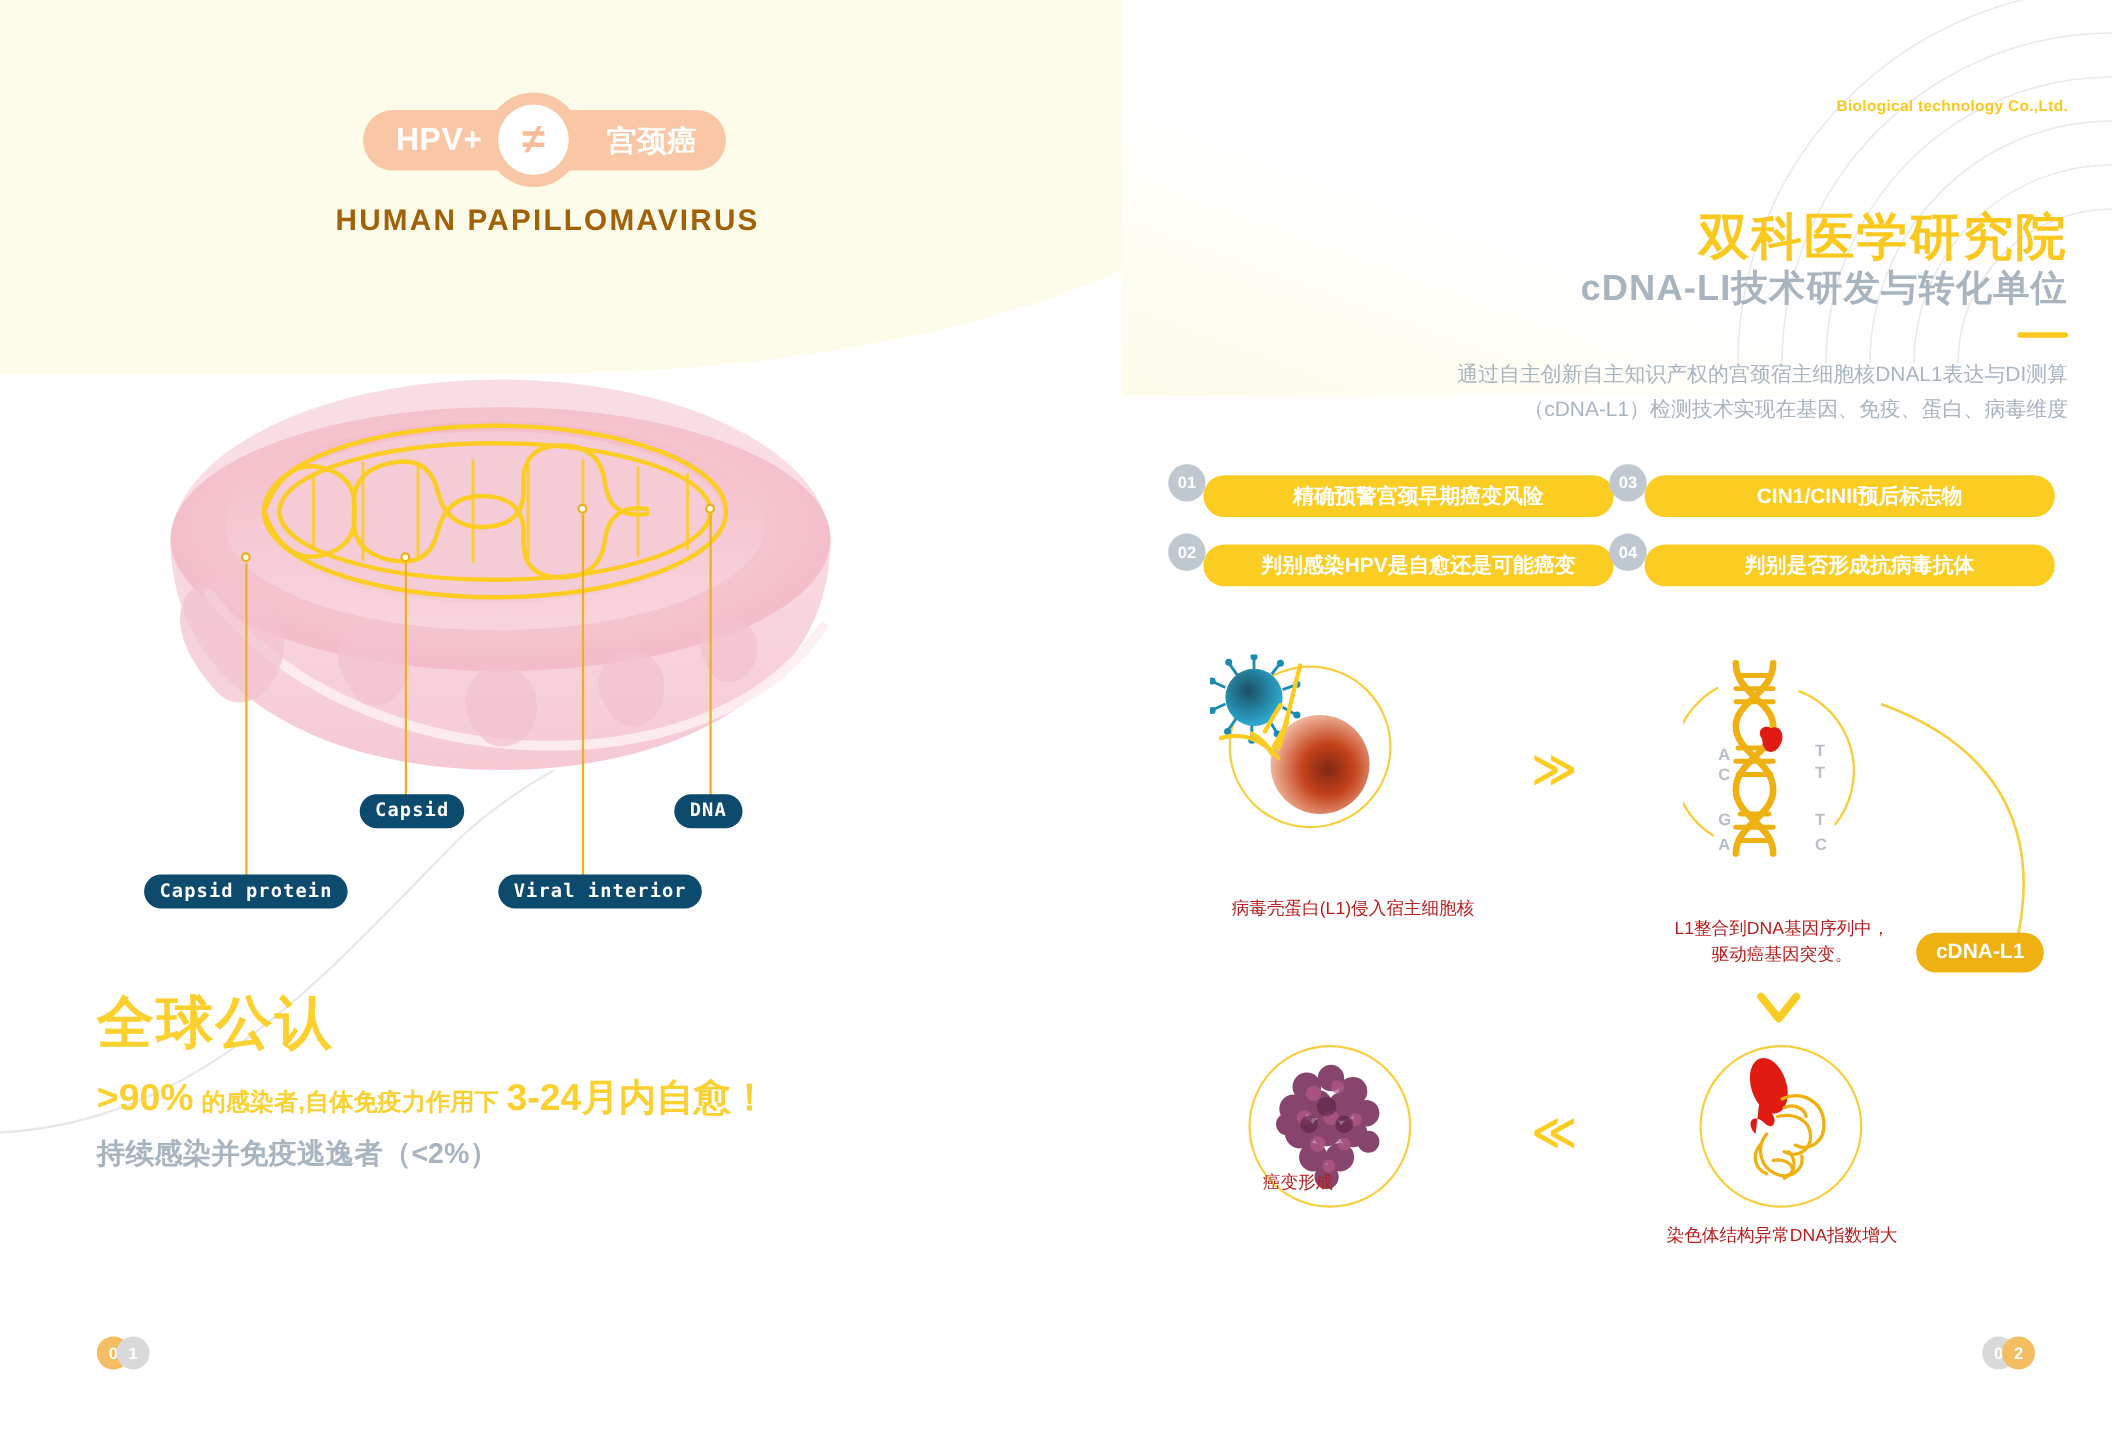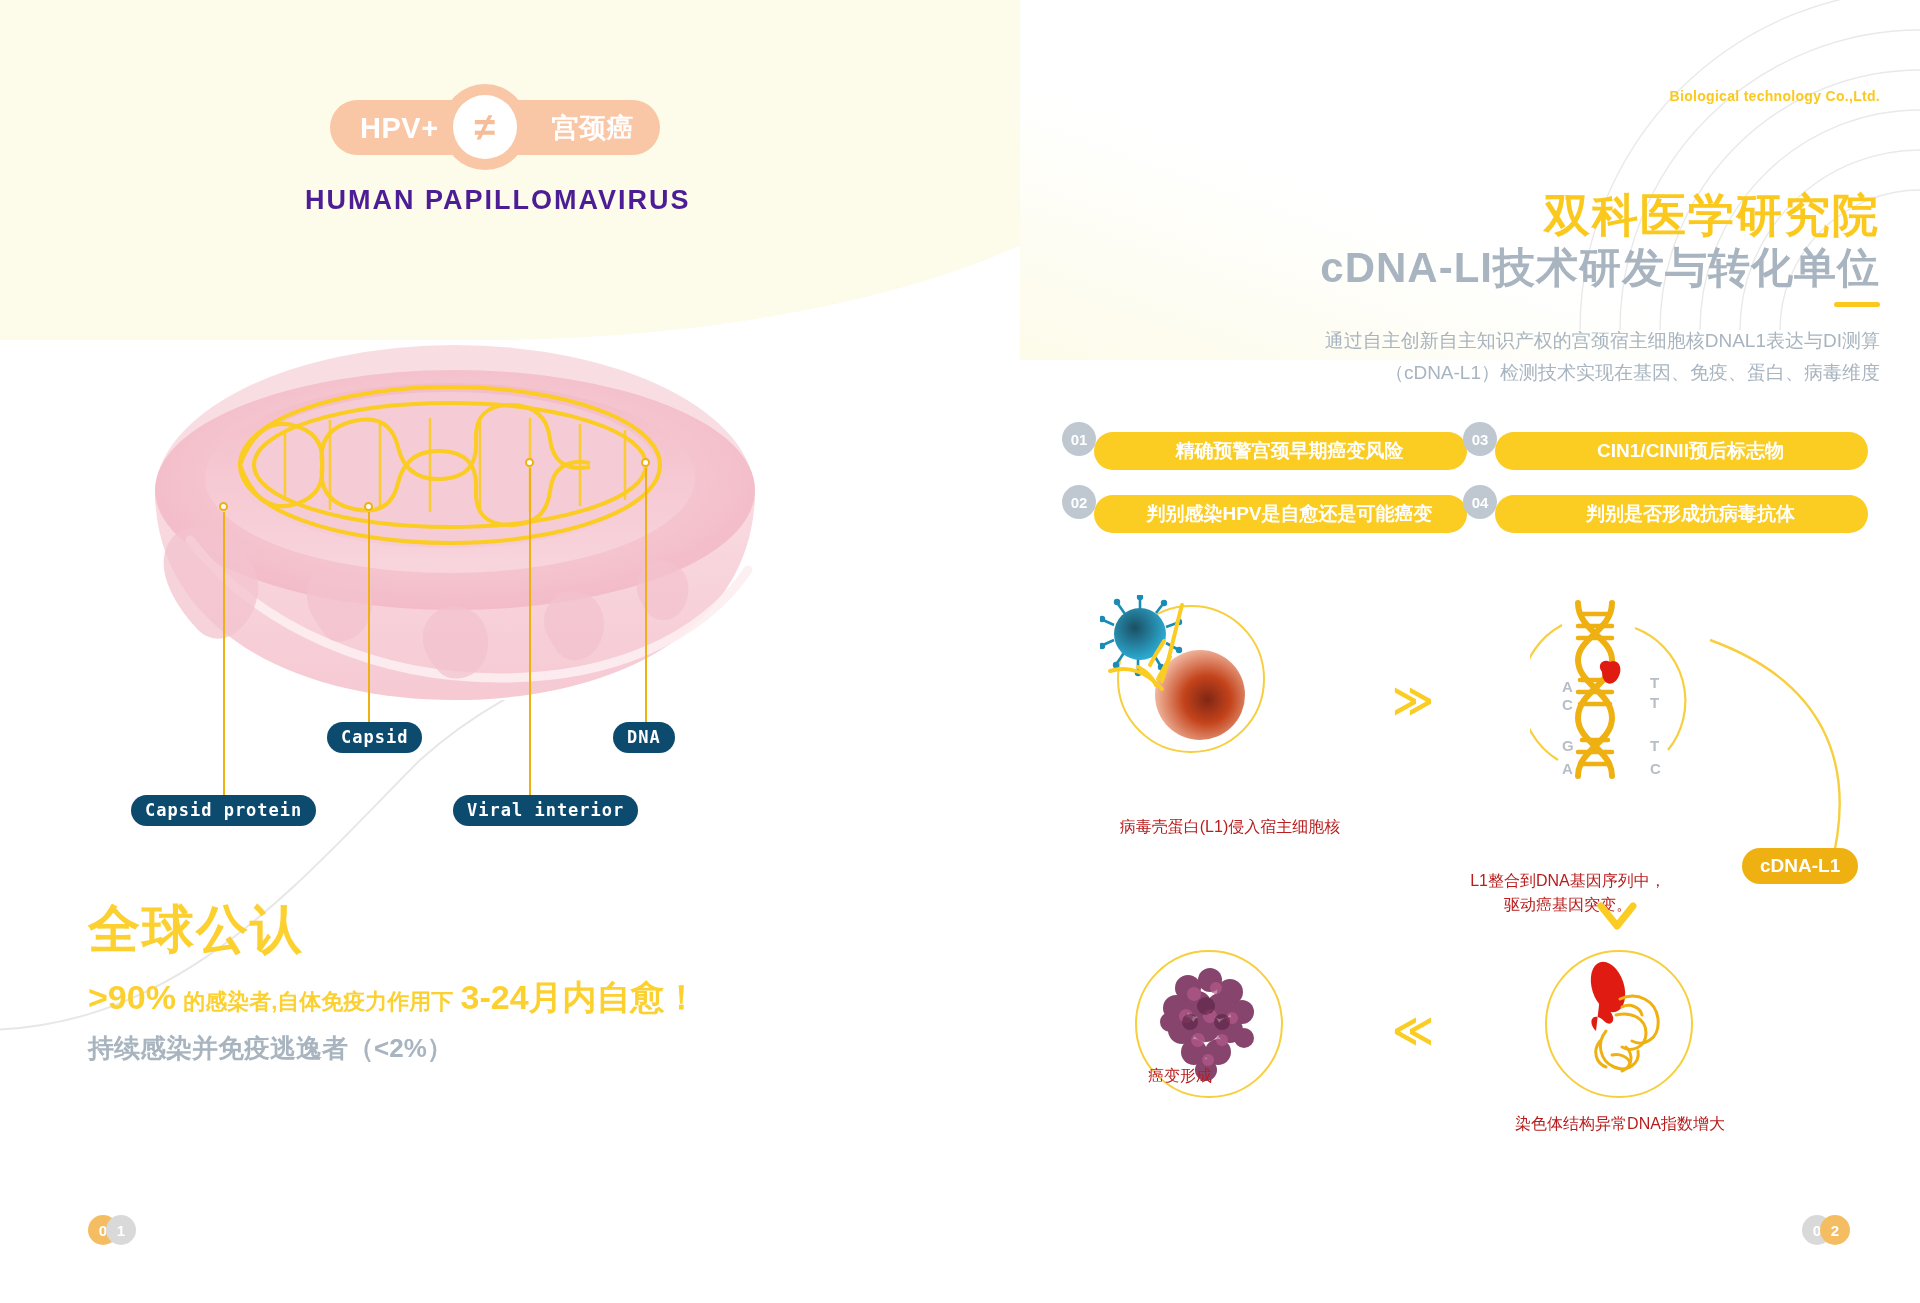--- a/index.html
+++ b/index.html
@@ -38,21 +38,21 @@
     width:86px; height:86px; border-radius:50%;
     background:#f9c6a6; display:flex; align-items:center; justify-content:center;
   }
   #neq-inner {
     width:64px; height:64px; border-radius:50%; background:#ffffff;
     display:flex; align-items:center; justify-content:center;
     color:#f7bd98; font-size:38px; font-weight:bold; line-height:1;
   }
   #hpv-sub {
     position:absolute; left:305px; top:185px;
-    font-size:27px; font-weight:bold; letter-spacing:2px; color:#4c1d95;
+    font-size:27px; font-weight:bold; letter-spacing:2px; color:#a16207;
   }
 
   
   #bowl-wrap { position:absolute; left:80px; top:300px; width:760px; height:420px; }
 
   
   .lead-line { position:absolute; width:2px; background:#eeb111; }
   .lead-dot {
     position:absolute; width:9px; height:9px; border-radius:50%;
     background:#ffffff; border:2px solid #eeb111;
@@ -84,21 +84,21 @@
   #company-tag {
     position:absolute; right:40px; top:88px;
     font-size:14px; font-weight:bold; color:#fbc91e; letter-spacing:.3px;
   }
   #inst-title {
     position:absolute; right:40px; top:185px;
     font-size:46px; font-weight:bold; color:#fbc91e; letter-spacing:2px;
   }
   #inst-sub {
     position:absolute; right:40px; top:240px;
-    font-size:42px; font-weight:bold; color:#a8b4bf; letter-spacing:1px;
+    font-size:33px; font-weight:bold; color:#a8b4bf; letter-spacing:1px;
   }
   #inst-rule {
     position:absolute; right:40px; top:302px;
     width:46px; height:5px; background:#fbc91e; border-radius:3px;
   }
   #inst-desc {
     position:absolute; right:40px; top:325px;
     font-size:19px; color:#a8b4bf; line-height:1.7; text-align:right;
   }
 
@@ -374,21 +374,21 @@
   <path d="M72 72 C 66 64 74 58 80 62 C 88 58 94 68 88 78 C 82 88 72 84 72 72Z" fill="#e01b12"></path>
 </svg>
 <div class="base-lbl" style="left:1562px; top:678px;">A</div>
 <div class="base-lbl" style="left:1562px; top:696px;">C</div>
 <div class="base-lbl" style="left:1562px; top:737px;">G</div>
 <div class="base-lbl" style="left:1562px; top:760px;">A</div>
 <div class="base-lbl" style="left:1650px; top:674px;">T</div>
 <div class="base-lbl" style="left:1650px; top:694px;">T</div>
 <div class="base-lbl" style="left:1650px; top:737px;">T</div>
 <div class="base-lbl" style="left:1650px; top:760px;">C</div>
-<div class="proc-cap" style="left:1418px; top:833px; width:300px;margin-top:36px;">L1整合到DNA基因序列中，
+<div class="proc-cap" style="left:1470px; top:833px; width:300px;">L1整合到DNA基因序列中，
 驱动癌基因突变。</div>
 
 <svg style="position:absolute; left:1690px; top:620px; width:210px; height:300px;" viewBox="0 0 210 300">
   <path d="M20 20 C 130 60 170 140 140 250" fill="none" stroke="#f7cf3e" stroke-width="2.4"></path>
 </svg>
 <div id="cdna-pill">cDNA-L1</div>
 
 <svg style="position:absolute; left:1595px; top:900px; width:44px; height:36px;" viewBox="0 0 44 36">
   <path d="M6 6 L22 26 L38 6" fill="none" stroke="#fbcc22" stroke-width="7" stroke-linecap="round" stroke-linejoin="round"></path>
 </svg>

